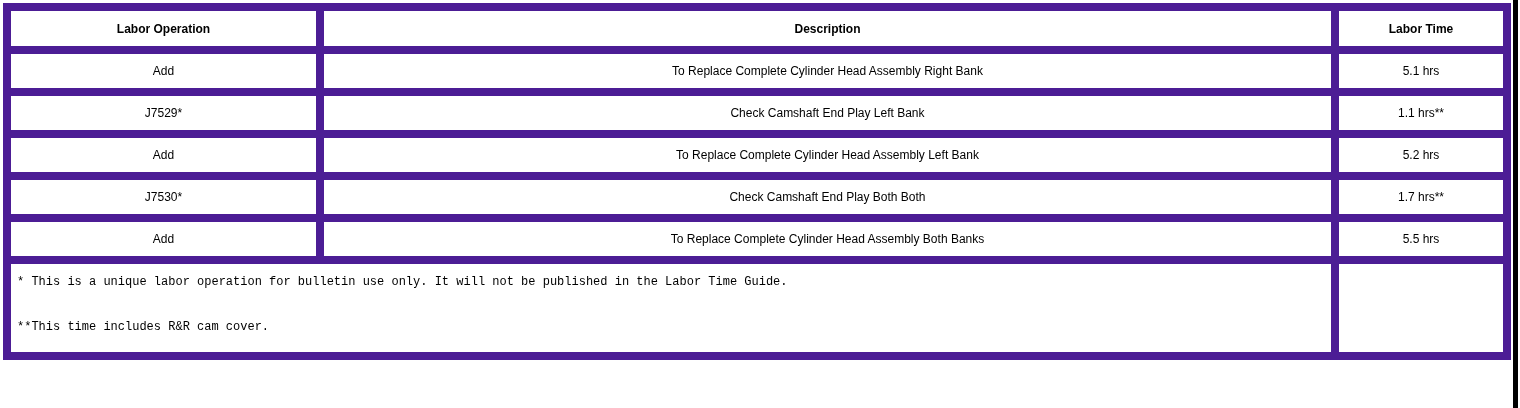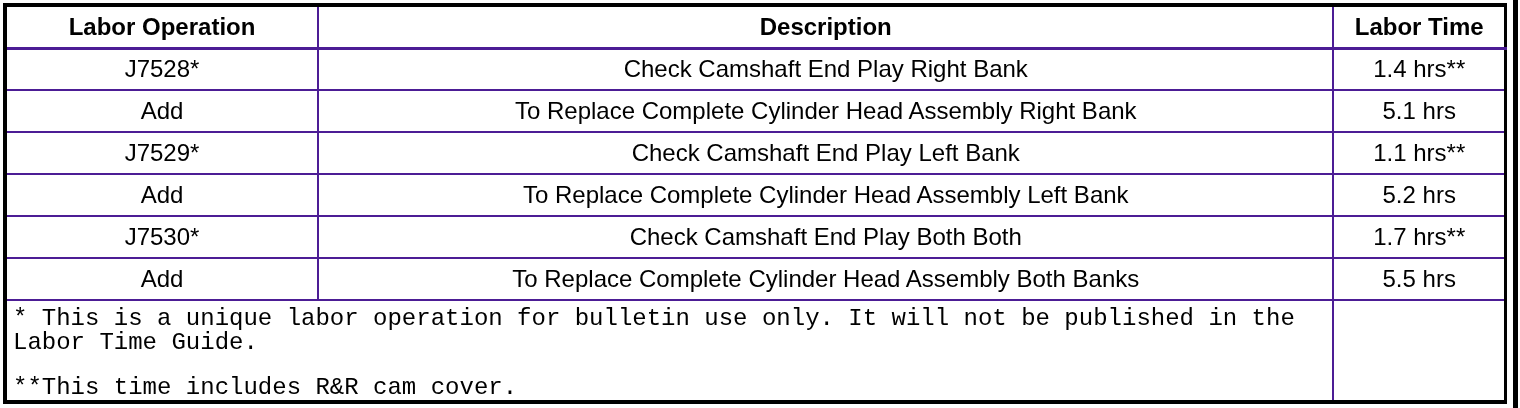--- a/index.html
+++ b/index.html
@@ -21,22 +21,22 @@
     top: 3px;
     width: 1504px;
     border-collapse: collapse;
     table-layout: fixed;
     background: #ffffff;
     border: 4px solid #000000;
     border-right-width: 3px;
   }
   .doc-table th,
   .doc-table td {
-    border: 2px solid #4c1d95;
-    font-size: 24px;
+    border: 8px solid #4c1d95;
+    font-size: 12px;
     line-height: 24px;
     text-align: center;
     vertical-align: middle;
     padding: 0;
     overflow: hidden;
     white-space: nowrap;
   }
   .doc-table thead tr { height: 43px; }
   .doc-table thead th {
     font-weight: bold;
@@ -75,25 +75,20 @@
   </colgroup>
   <thead>
     <tr>
       <th>Labor Operation</th>
       <th>Description</th>
       <th>Labor Time</th>
     </tr>
   </thead>
   <tbody>
     <tr class="data-row">
-      <td>J7528*</td>
-      <td>Check Camshaft End Play Right Bank</td>
-      <td>1.4 hrs**</td>
-    </tr>
-    <tr class="data-row">
       <td>Add</td>
       <td>To Replace Complete Cylinder Head Assembly Right Bank</td>
       <td>5.1 hrs</td>
     </tr>
     <tr class="data-row">
       <td>J7529*</td>
       <td>Check Camshaft End Play Left Bank</td>
       <td>1.1 hrs**</td>
     </tr>
     <tr class="data-row">

